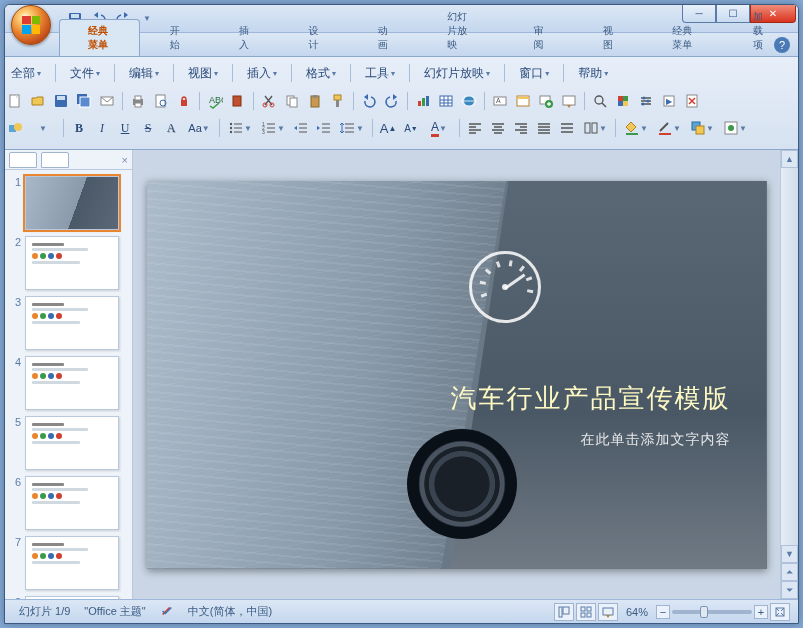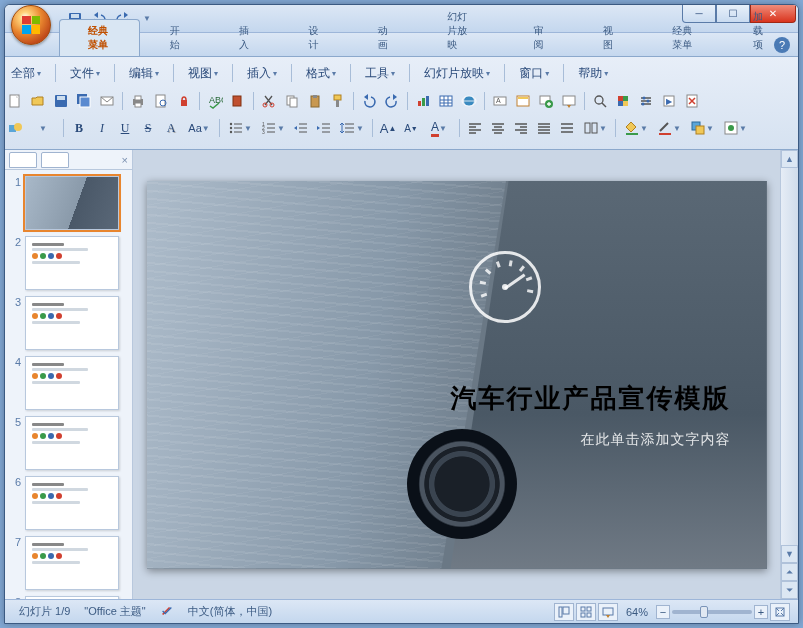--- a/index.html
+++ b/index.html
@@ -53,21 +53,21 @@
 .slide { width: 620px; height: 388px; background: #6a7885; box-shadow: 0 2px 8px rgba(0,0,0,.4); position: relative; overflow: hidden; }
 .slide-left { position: absolute; left: 0; top: 0; width: 58%; height: 100%; background: linear-gradient(100deg, rgba(180,195,210,.9), rgba(140,158,175,.85) 60%, rgba(100,118,135,0) 95%); clip-path: polygon(0 0, 100% 0, 82% 100%, 0 100%); }
 .slide-left::before { content:""; position:absolute; inset:0; background: repeating-linear-gradient(5deg, rgba(255,255,255,.08) 0 2px, transparent 2px 8px), repeating-linear-gradient(-10deg, rgba(255,255,255,.05) 0 1px, transparent 1px 12px); }
 .car-wheel { position:absolute; left: 42%; bottom: 30px; width: 110px; height: 110px; border-radius: 50%; background: radial-gradient(circle, #1a2028 35%, #3a4450 36% 42%, #1a2028 43% 48%, #4a5460 49% 54%, #0a1018 56%); }
 .slide-right { position: absolute; right: 0; top: 0; width: 52%; height: 100%; background: linear-gradient(#5a6875, #4a5865 60%, #707a85); clip-path: polygon(20% 0, 100% 0, 100% 100%, 2% 100%); }
 .gauge-icon { position: absolute; left: 52%; top: 70px; width: 72px; height: 72px; border: 3px solid rgba(255,255,255,.85); border-radius: 50%; }
 .gauge-icon::before { content:""; position:absolute; left:50%; top:50%; width:24px; height:3px; background:rgba(255,255,255,.85); transform-origin: left; transform: rotate(-35deg); }
 .gauge-icon::after { content:""; position:absolute; left:50%; top:50%; width:6px; height:6px; background:rgba(255,255,255,.85); border-radius:50%; transform:translate(-50%,-50%); }
 .gauge-ticks { position:absolute; inset:6px; }
 .gauge-ticks span { position:absolute; width:3px; height:6px; background:rgba(255,255,255,.8); left:50%; top:0; transform-origin: 50% 27px; }
-.slide-title { position: absolute; right: 36px; top: 200px; color: #000000; font-size: 26px; letter-spacing: 2px; font-weight: 700; }
+.slide-title { position: absolute; right: 36px; top: 200px; color: #fef9c3; font-size: 26px; letter-spacing: 2px; font-weight: 400; }
 .slide-sub { position: absolute; right: 36px; top: 250px; color: rgba(255,255,255,.85); font-size: 14px; letter-spacing: 1px; }
 
 .vscroll { width: 18px; background: linear-gradient(90deg,#e6edf6,#d0dceb); border-left: 1px solid #b8c8dd; position: relative; }
 .vscroll .arr { position:absolute; left:0; width:100%; height:18px; background:#dce7f3; border:1px solid #b0c2da; font-size:9px; text-align:center; line-height:16px; color:#5a7ba8; }
 .vscroll .arr.up { top:0; } .vscroll .arr.dn { bottom:36px; } .vscroll .arr.d2 { bottom:18px; } .vscroll .arr.d3 { bottom:0; }
 
 .statusbar { height: 24px; background: linear-gradient(#dce7f5,#c4d7ee); border-top: 1px solid #9db6d9; display: flex; align-items: center; font-size: 11px; color: #3b5a82; padding: 0 8px; gap: 2px; }
 .statusbar .seg { padding: 2px 6px; }
 .statusbar .spacer { flex: 1; }
 .statusbar .vbtn { width: 20px; height: 18px; border: 1px solid #a0b4d0; background: #eaf1fa; display: flex; align-items: center; justify-content: center; font-size: 10px; }

